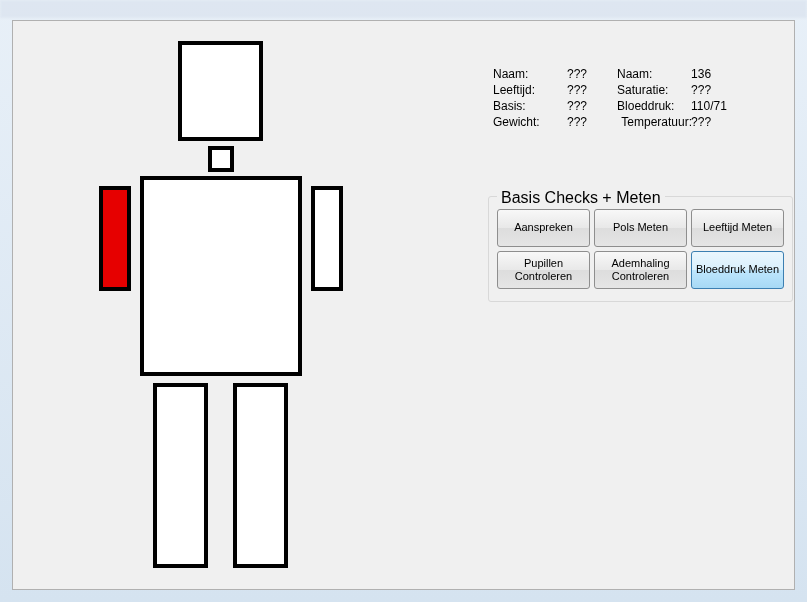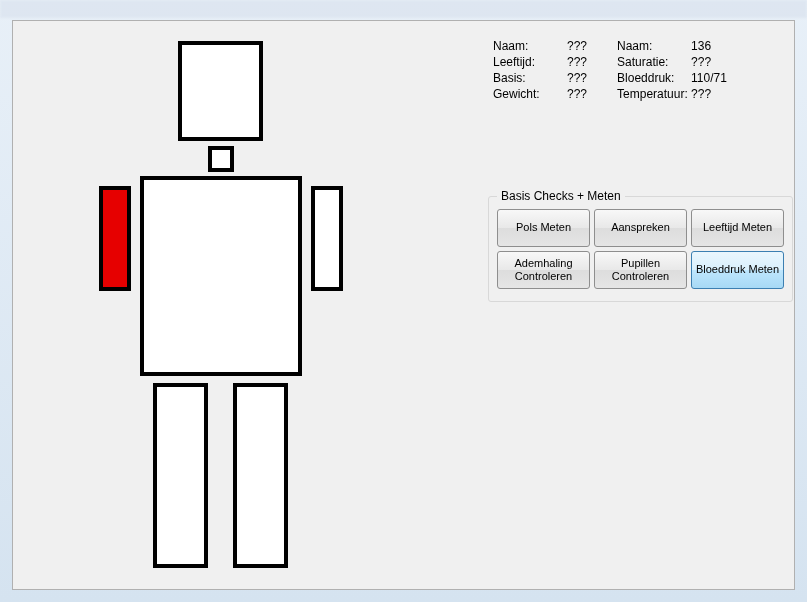--- a/index.html
+++ b/index.html
@@ -55,20 +55,21 @@
     }
     .info-cols {
       display: flex;
       gap: 30px;
     }
     .info-col {
       display: grid;
       grid-template-columns: 70px auto;
       row-gap: 2px;
       column-gap: 4px;
+      margin-top: 28px;
     }
     .info-col .label { color: #000; }
     .info-col .value { color: #000; }
     
     .checks-group {
       position: absolute;
       left: 475px;
       top: 175px;
       width: 305px;
     }
@@ -78,21 +79,21 @@
       padding: 12px 8px 8px 8px;
       position: relative;
       background: #f0f0f0;
     }
     .group-title {
       position: absolute;
       top: -8px;
       left: 8px;
       background: #f0f0f0;
       padding: 0 4px;
-      font-size: 12px;
+      font-size: 16px;
     }
     .button-row {
       display: flex;
       gap: 4px;
       margin-bottom: 4px;
     }
     .win-button {
       flex: 1;
       height: 38px;
       font-family: Tahoma, Arial, sans-serif;
@@ -143,35 +144,35 @@
         <span class="label">Gewicht:</span>
         <span class="value">???</span>
       </div>
       <div class="info-col">
         <span class="label">Naam:</span>
         <span class="value">136</span>
         <span class="label">Saturatie:</span>
         <span class="value">???</span>
         <span class="label">Bloeddruk:</span>
         <span class="value">110/71</span>
-        <span class="label" style="width:75px; overflow:hidden;">Temperatuur:</span>
+        <span class="label" style="width:75px; overflow:hidden;text-align:right;">Temperatuur:</span>
         <span class="value">???</span>
       </div>
     </div>
   </div>
 
   <div class="checks-group">
     <div class="group-box">
       <div class="group-title">Basis Checks + Meten</div>
       <div class="button-row">
+        <button class="win-button">Aanspreken</button>
         <button class="win-button">Pols Meten</button>
-        <button class="win-button">Aanspreken</button>
         <button class="win-button">Leeftijd Meten</button>
       </div>
       <div class="button-row">
+        <button class="win-button">Pupillen Controleren</button>
         <button class="win-button">Ademhaling Controleren</button>
-        <button class="win-button">Pupillen Controleren</button>
         <button class="win-button selected">Bloeddruk Meten</button>
       </div>
     </div>
   </div>
 
 </div>
 
 </body></html>

